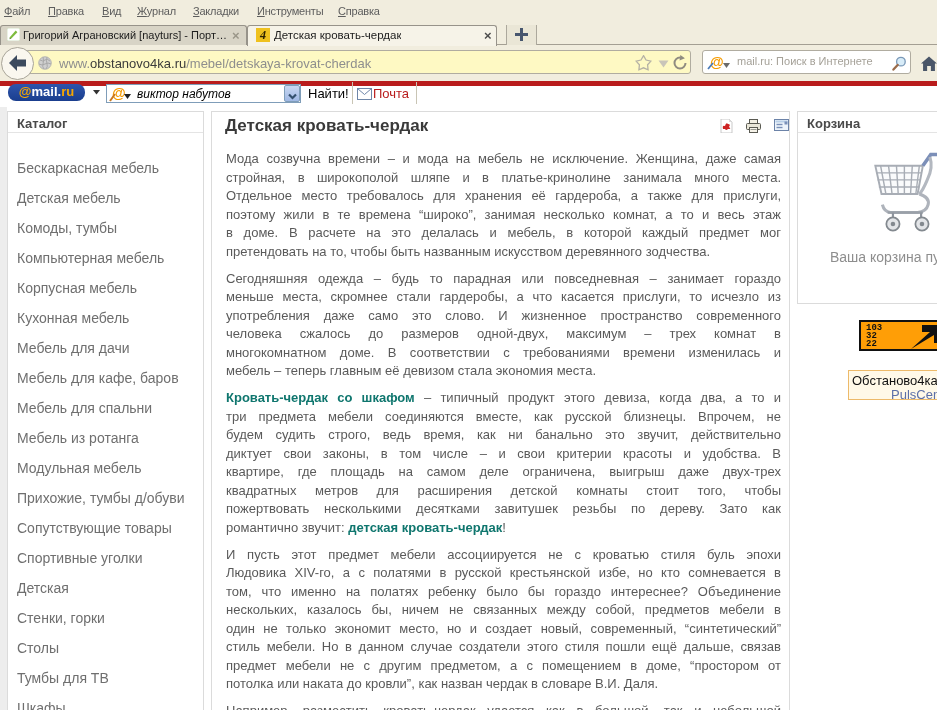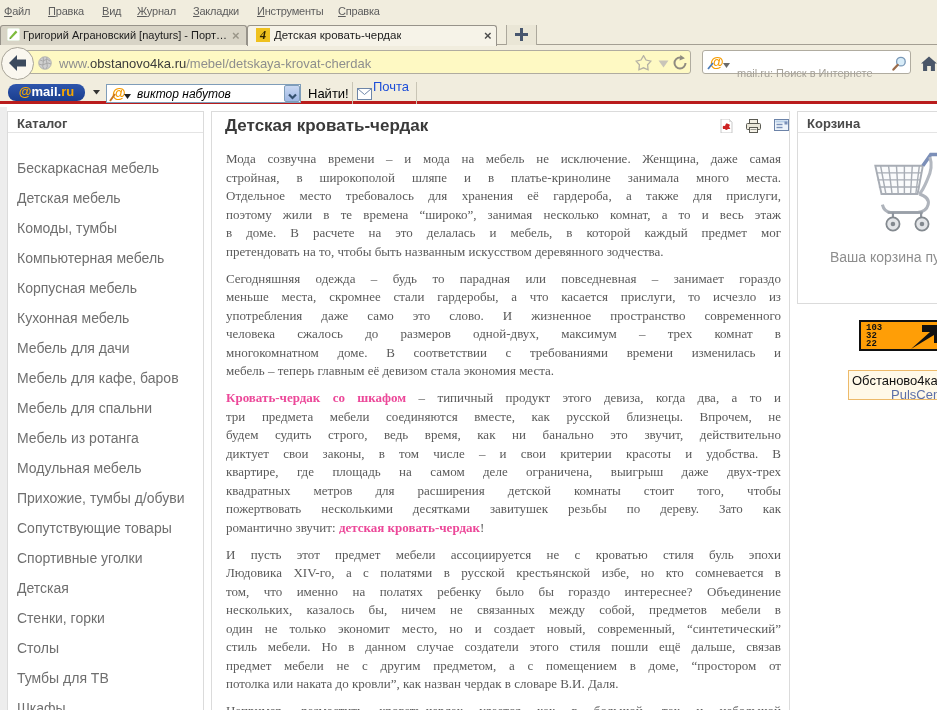--- a/index.html
+++ b/index.html
@@ -1,21 +1,21 @@
 <!DOCTYPE html>
 <html><head><meta charset="utf-8"><title>t</title>
 <style>
 * { margin:0; padding:0; box-sizing:border-box; }
 html,body { width:937px; height:710px; overflow:hidden; background:#fff;
   font-family:"Liberation Sans",sans-serif; }
 #root { position:absolute; top:0; left:0; width:937px; height:710px; overflow:hidden; }
 .abs { position:absolute; }
 
 
-#chrome { position:absolute; top:0; left:0; width:937px; height:104px; background:#F1EDDE; border-bottom:3px solid #b91c1c; }
+#chrome { position:absolute; top:0; left:0; width:937px; height:86px; background:#F1EDDE; border-bottom:5px solid #b91c1c; }
 #menubar { position:absolute; top:0; left:0; width:937px; height:24px; }
 #menubar span { position:absolute; top:5px; font-size:11px; letter-spacing:-0.2px; color:#5d5d5d; }
 #tabstrip { position:absolute; top:25px; left:0; width:937px; height:20px; border-bottom:1px solid #A49F93;padding-left:20px; }
 .tab { position:absolute; top:0; height:20px; font-size:12px; color:#1c1c1c; }
 #tab1 { left:0; width:247px; background:#D8D4C6; border:1px solid #97938A; border-bottom:none; border-radius:3px 3px 0 0; }
 #tab2 { left:247px; width:250px; background:#F6F3E8; border:1px solid #97938A; border-bottom:none; border-radius:3px 3px 0 0; height:21px; z-index:3; }
 #plustab { position:absolute; top:0; left:506px; width:31px; height:20px; background:#EAE6D6; border-left:1px solid #ACA89C; border-right:1px solid #ACA89C; text-align:center; }
 .tabicon { position:absolute; top:2px; left:6px; width:13px; height:13px; }
 .tabtxt { position:absolute; top:3px; left:26px; white-space:nowrap; overflow:hidden; }
 .tabx { position:absolute; top:2px; font-size:13px; font-weight:bold; }
@@ -26,40 +26,40 @@
 #urltext { position:absolute; top:5px; left:37px; font-size:13px; color:#8e8e8e; white-space:nowrap; }
 #urltext b { color:#3b3b3b; font-weight:normal; }
 #searchfield { position:absolute; top:50px; left:702px; width:209px; height:24px; background:#fff; border:1px solid #B0ACA0; border-radius:3px; }
 
 #mlogo { position:absolute; top:84px; left:8px; width:77px; height:17px; background:linear-gradient(#2E55AC,#1A3E8E); border-radius:8px; color:#fff; font-weight:bold; font-size:13px; text-align:center; line-height:16px; }
 #mlogo i { color:#F7A700; font-style:normal; }
 #combo { position:absolute; top:84px; left:106px; width:195px; height:19px; background:#fff; border:1px solid #7F9DB9; }
 #combotxt { position:absolute; top:2px; left:30px; font-size:12px; color:#000;font-style:italic; }
 #combobtn { position:absolute; top:0px; right:0px; width:16px; height:17px; background:linear-gradient(#C9D8F2,#9FB8E4); border:1px solid #7F9DB9; border-radius:2px; text-align:center; }
 #naiti { position:absolute; top:86px; left:308px; font-size:13px; color:#000; }
-#pochta { position:absolute; top:79px; left:373px; font-size:13px; color:#1d4ed8; }
+#pochta { position:absolute; top:86px; left:373px; font-size:13px; color:#b91c1c; }
 .vsep { position:absolute; top:82px; width:1px; height:22px; background:#C9C5B5; }
 
 
 #page { position:absolute; top:107px; left:0; width:937px; height:603px; background:#fff;padding-left:40px; }
 #leftstrip { position:absolute; top:0; left:0; width:7px; height:603px; background:#EDEDED; }
 .pbox { position:absolute; background:#fff; border:1px solid #DBDBDB; }
 #catbox { top:4px; left:7px; width:197px; height:610px; }
 #mainbox { top:4px; left:211px; width:579px; height:610px; }
 #cartbox { top:4px; left:797px; width:170px; height:193px; }
 .boxhead { font-size:13px; font-weight:bold; color:#4a4a4a; padding:4px 0 0 9px; height:21px; border-bottom:1px solid #E4E4E4; }
 .catitems { padding:27px 0 0 9px; }
 .catitems div { font-size:14px; color:#6f6f6f; height:30px; }
 
 #title { position:absolute; top:4px; left:13px; font-size:17px; font-weight:bold; color:#3a3a3a; }
 #bodytext { position:absolute; top:38px; left:14px; width:555px; color:#5a5a5a; font-size:13px; }
-#bodytext .ln { text-align:justify; text-align-last:justify; height:18.5px; line-height:18.5px; white-space:nowrap;font-family:Liberation Serif, serif; }
+#bodytext .ln { text-align:justify; text-align-last:justify; height:18.5px; line-height:18.5px; white-space:nowrap; }
 #bodytext .lst { text-align-last:left; }
 #bodytext .gap { height:8.5px; }
-#bodytext b { color:#ec4899; }
+#bodytext b { color:#0f766e; }
 
 #carticon { position:absolute; top:38px; left:70px; }
 #carttxt { position:absolute; top:137px; left:32px; font-size:14px; color:#8e8e8e; white-space:nowrap; }
 #counter { position:absolute; top:213px; left:859px; width:88px; height:31px; background:#FF9E06; border:2px solid #111; }
 #pulscen { position:absolute; top:263px; left:848px; width:115px; height:30px; background:#FFF9E8; border:1px solid #EDBA6A; font-size:13px; color:#111; }
 #pulscen a { color:#5B6FA8; text-decoration:none; }
 .mainicon { position:absolute; top:7px; }
 </style></head>
 <body>
 <div id="root">
@@ -120,21 +120,21 @@
           </svg>
     </div>
     <div id="searchfield">
       <span class="abs" style="top:3px;left:7px;font-size:14px;font-weight:bold;color:#F59B00">@</span>
           <svg class="abs" style="top:11px;left:4px" width="7" height="8" viewBox="0 0 7 8">
             <path d="M6 1 L1 7" stroke="#4A7AB8" stroke-width="1.8"></path>
           </svg>
       <svg class="abs" style="top:12px;left:20px" width="8" height="6" viewBox="0 0 8 6">
             <path d="M0 0 L7 0 L3.5 5 Z" fill="#6b6b6b"></path>
           </svg>
-      <span class="abs" style="top:16px;left:34px;font-size:11px;color:#A5A198">mail.ru: Поиск в Интернете</span>
+      <span class="abs" style="top:4px;left:34px;font-size:11px;color:#A5A198">mail.ru: Поиск в Интернете</span>
       <svg class="abs" style="top:5px;left:189px" width="15" height="15" viewBox="0 0 16 16">
             <circle cx="9.5" cy="6" r="4.6" fill="#D8ECF8" stroke="#7A99B8" stroke-width="1.4"></circle>
             <path d="M6 9.5 L1.5 14.5" stroke="#9A6B4A" stroke-width="2.4" stroke-linecap="round"></path>
           </svg>
     </div>
     <svg class="abs" style="top:56px;left:921px" width="16" height="16" viewBox="0 0 17 17">
           <path d="M8.5 0.5 L17 8 L14.8 8 L14.8 16 L10.5 16 L10.5 10.5 L6.5 10.5 L6.5 16 L2.2 16 L2.2 8 L0 8 Z" fill="#4A5668"></path>
         </svg>
   </div>
   <div>

